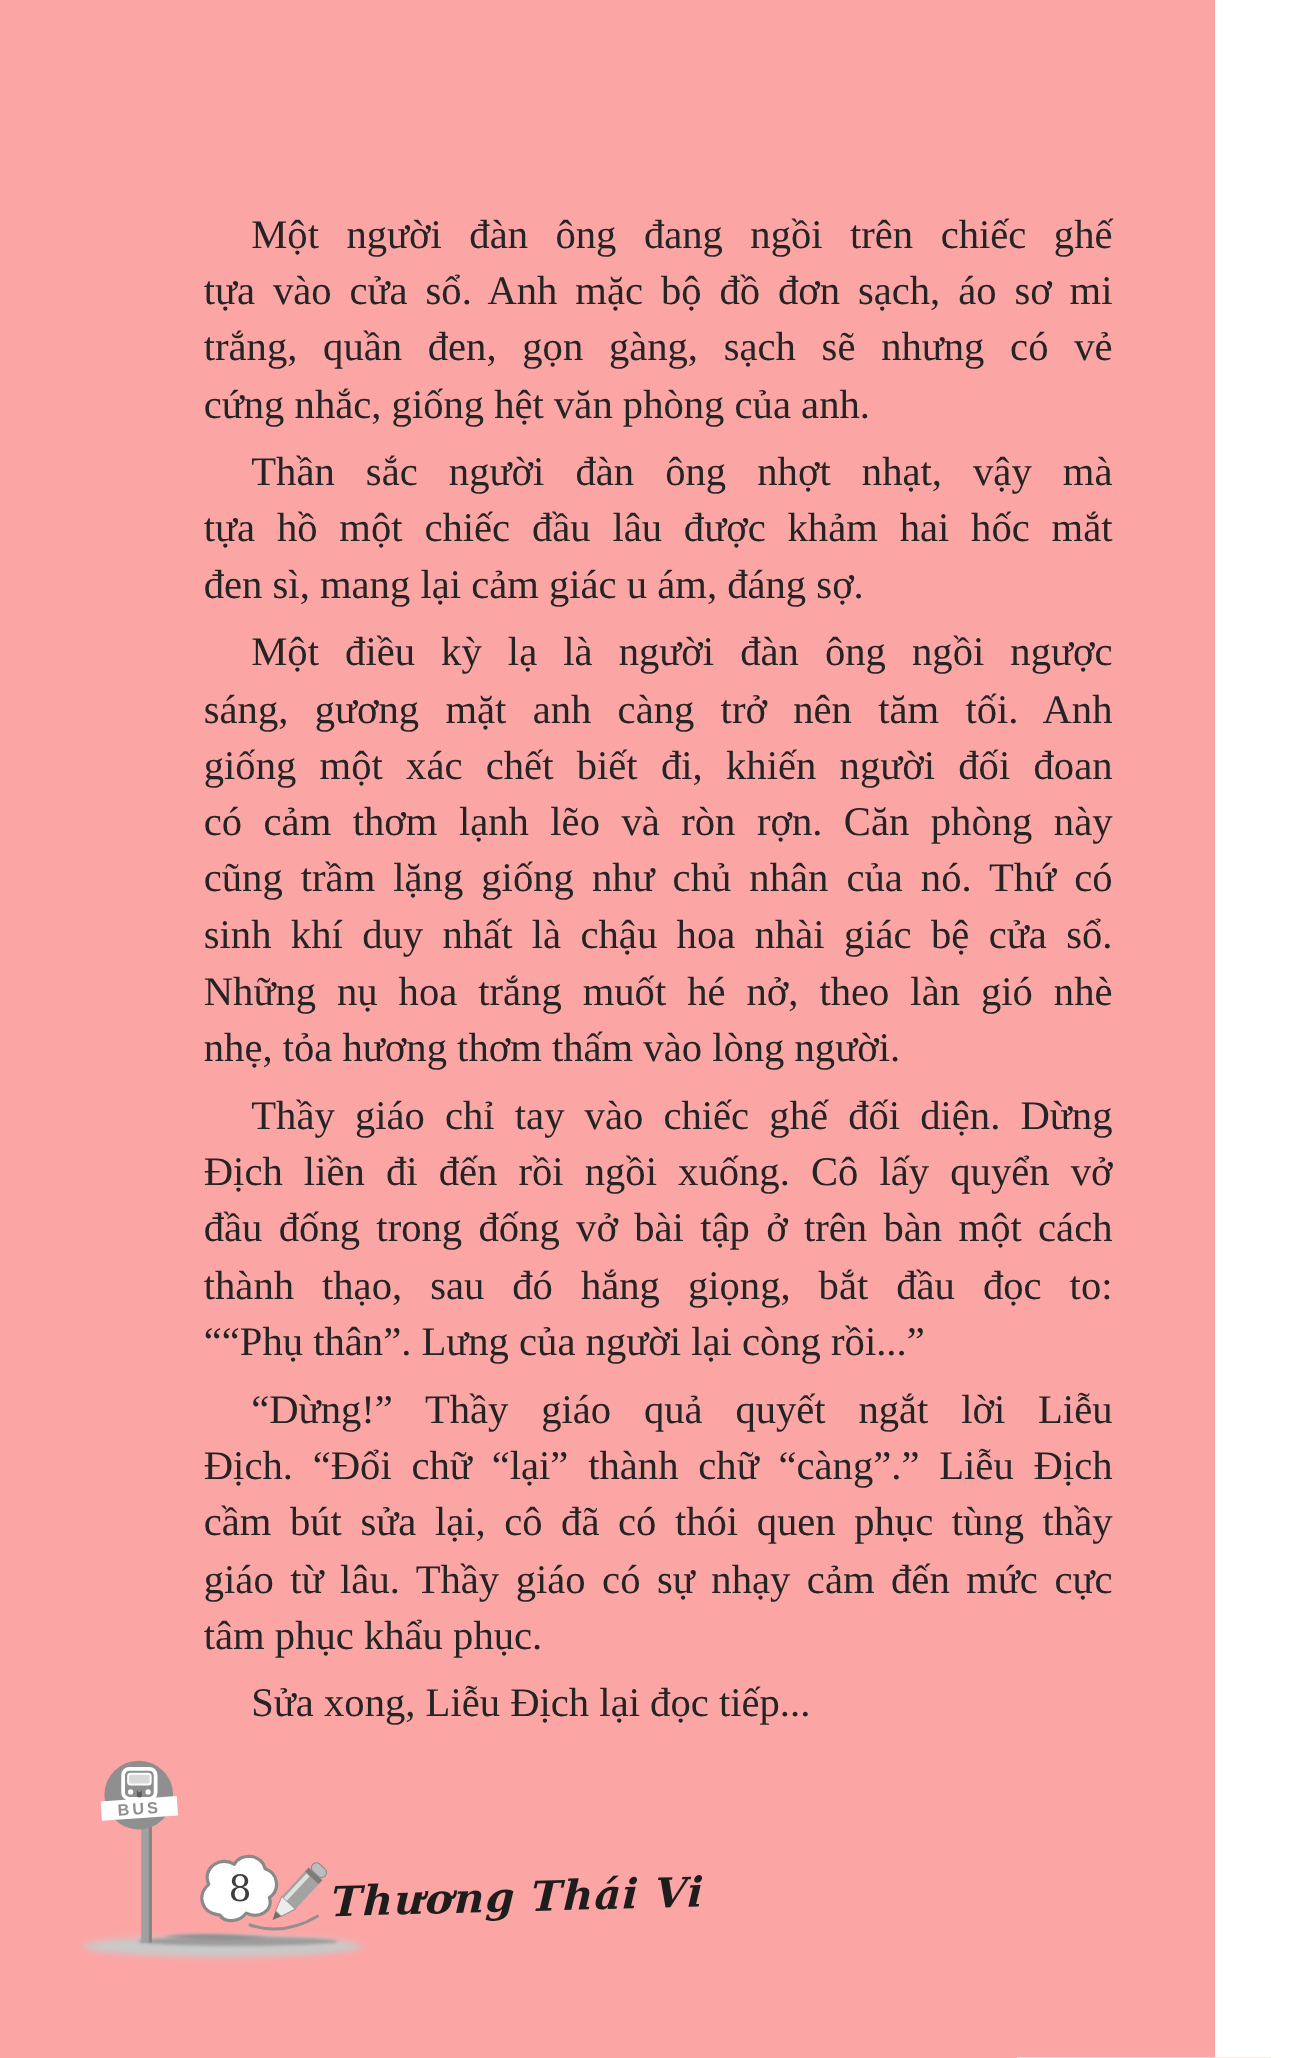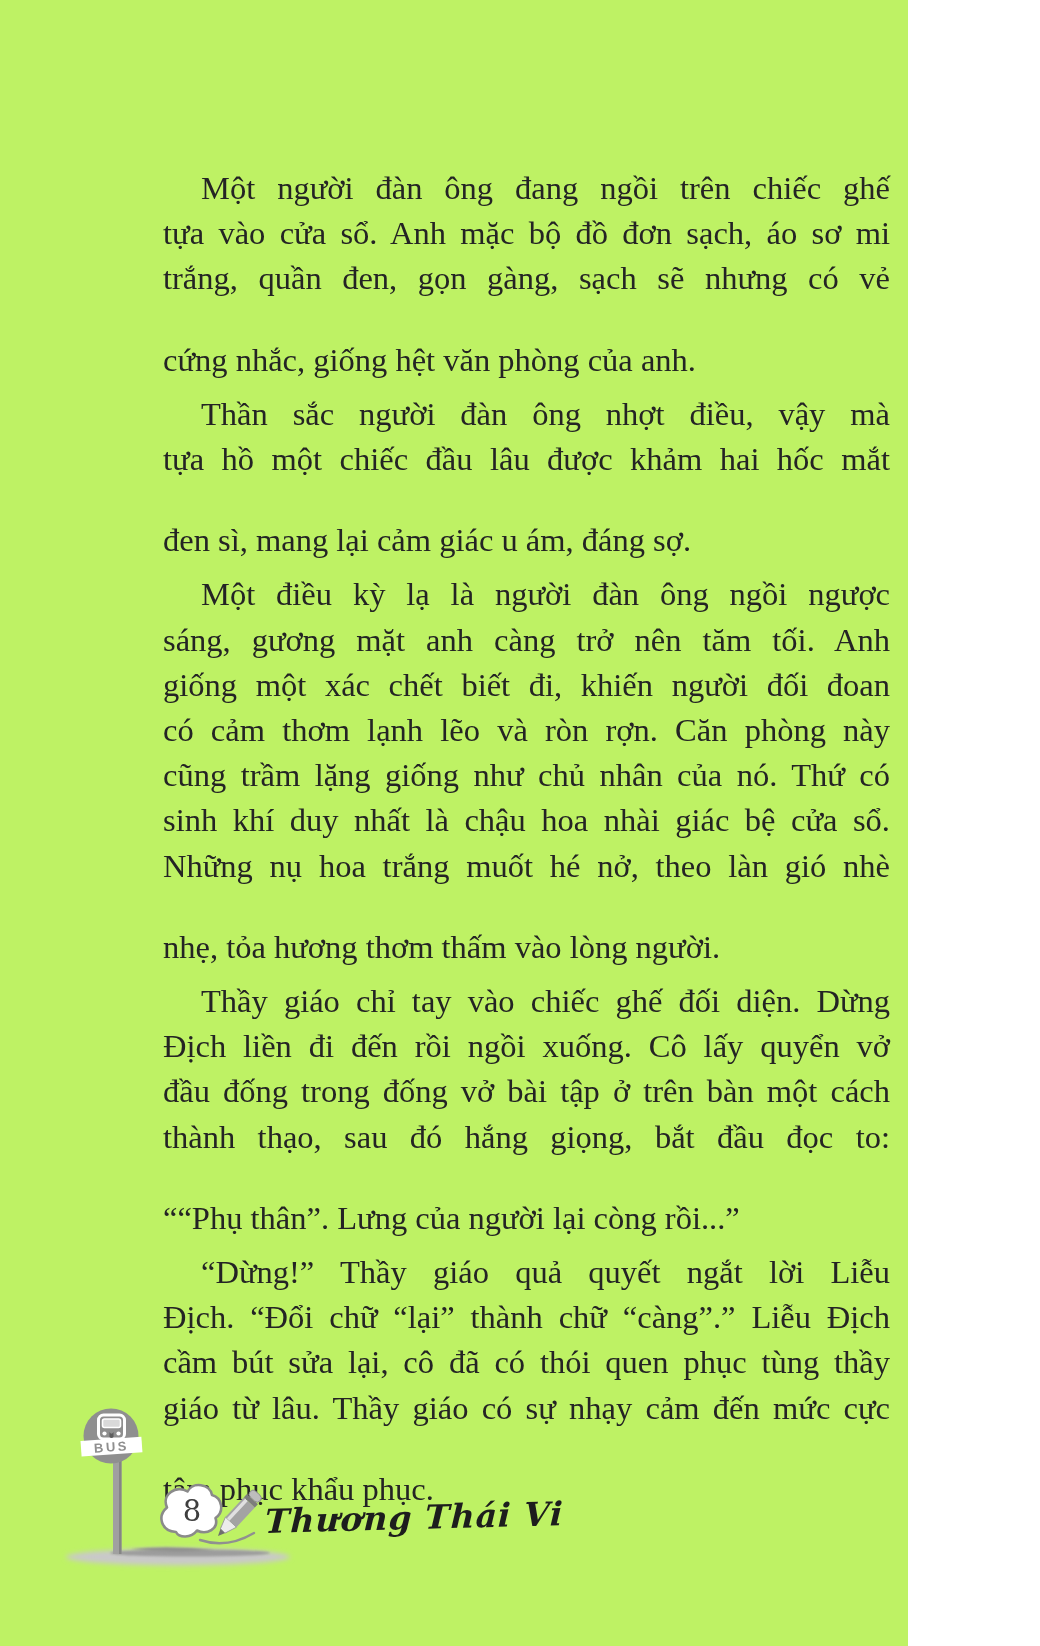--- a/index.html
+++ b/index.html
@@ -2,43 +2,42 @@
 <html><head>
 <meta charset="utf-8">
 <style>
   html, body {
     margin: 0;
     padding: 0;
     background: #ffffff;
   }
   .page {
     position: relative;
-    width: 888px;
+    width: 972px;
     height: 1646px;
-    background: #bef264;
+    background: #fca5a5;
     overflow: hidden;
     font-family: "Liberation Serif", "DejaVu Serif", serif;
-    padding-left: 20px;
   }
   .text-block {
     position: absolute;
     left: 163px;
     top: 166px;
     width: 727px;
     font-size: 32.5px;
     line-height: 45.2px;
     color: #242424;
   }
   .para { margin: 0 0 9px 0; }
   .line {
     text-align: justify;
     text-align-last: justify;
   }
   .line.first { text-indent: 38px; }
-  .line.last { text-align-last: left; margin-top: 36px; }
+  .line.last { text-align-last: left; }
 
   .footer-illustration {
     position: absolute;
     left: 40px;
     top: 1385px;
   }
   .pagenum {
     position: absolute;
     left: 170px;
     top: 1494px;
@@ -74,21 +73,21 @@
 <div class="page">
 
   <div class="text-block" id="text-block">
       <div class="para">
         <div class="line first">Một người đàn ông đang ngồi trên chiếc ghế</div>
         <div class="line">tựa vào cửa sổ. Anh mặc bộ đồ đơn sạch, áo sơ mi</div>
         <div class="line">trắng, quần đen, gọn gàng, sạch sẽ nhưng có vẻ</div>
         <div class="line last">cứng nhắc, giống hệt văn phòng của anh.</div>
       </div>
       <div class="para">
-        <div class="line first">Thần sắc người đàn ông nhợt điều, vậy mà</div>
+        <div class="line first">Thần sắc người đàn ông nhợt nhạt, vậy mà</div>
         <div class="line">tựa hồ một chiếc đầu lâu được khảm hai hốc mắt</div>
         <div class="line last">đen sì, mang lại cảm giác u ám, đáng sợ.</div>
       </div>
       <div class="para">
         <div class="line first">Một điều kỳ lạ là người đàn ông ngồi ngược</div>
         <div class="line">sáng, gương mặt anh càng trở nên tăm tối. Anh</div>
         <div class="line">giống một xác chết biết đi, khiến người đối đoan</div>
         <div class="line">có cảm thơm lạnh lẽo và ròn rợn. Căn phòng này</div>
         <div class="line">cũng trầm lặng giống như chủ nhân của nó. Thứ có</div>
         <div class="line">sinh khí duy nhất là chậu hoa nhài giác bệ cửa sổ.</div>
@@ -101,20 +100,23 @@
         <div class="line">đầu đống trong đống vở bài tập ở trên bàn một cách</div>
         <div class="line">thành thạo, sau đó hắng giọng, bắt đầu đọc to:</div>
         <div class="line last">““Phụ thân”. Lưng của người lại còng rồi...”</div>
       </div>
       <div class="para">
         <div class="line first">“Dừng!” Thầy giáo quả quyết ngắt lời Liễu</div>
         <div class="line">Địch. “Đổi chữ “lại” thành chữ “càng”.” Liễu Địch</div>
         <div class="line">cầm bút sửa lại, cô đã có thói quen phục tùng thầy</div>
         <div class="line">giáo từ lâu. Thầy giáo có sự nhạy cảm đến mức cực</div>
         <div class="line last">tâm phục khẩu phục.</div>
+      </div>
+      <div class="para">
+        <div class="line first last">Sửa xong, Liễu Địch lại đọc tiếp...</div>
       </div>
     </div>
 
   <svg class="footer-illustration" width="430" height="240" viewBox="0 0 430 240">
     <defs>
       <filter id="soft" x="-40%" y="-40%" width="180%" height="180%">
         <feGaussianBlur stdDeviation="2.4"></feGaussianBlur>
       </filter>
       <filter id="soft2" x="-40%" y="-40%" width="180%" height="180%">
         <feGaussianBlur stdDeviation="1.1"></feGaussianBlur>

